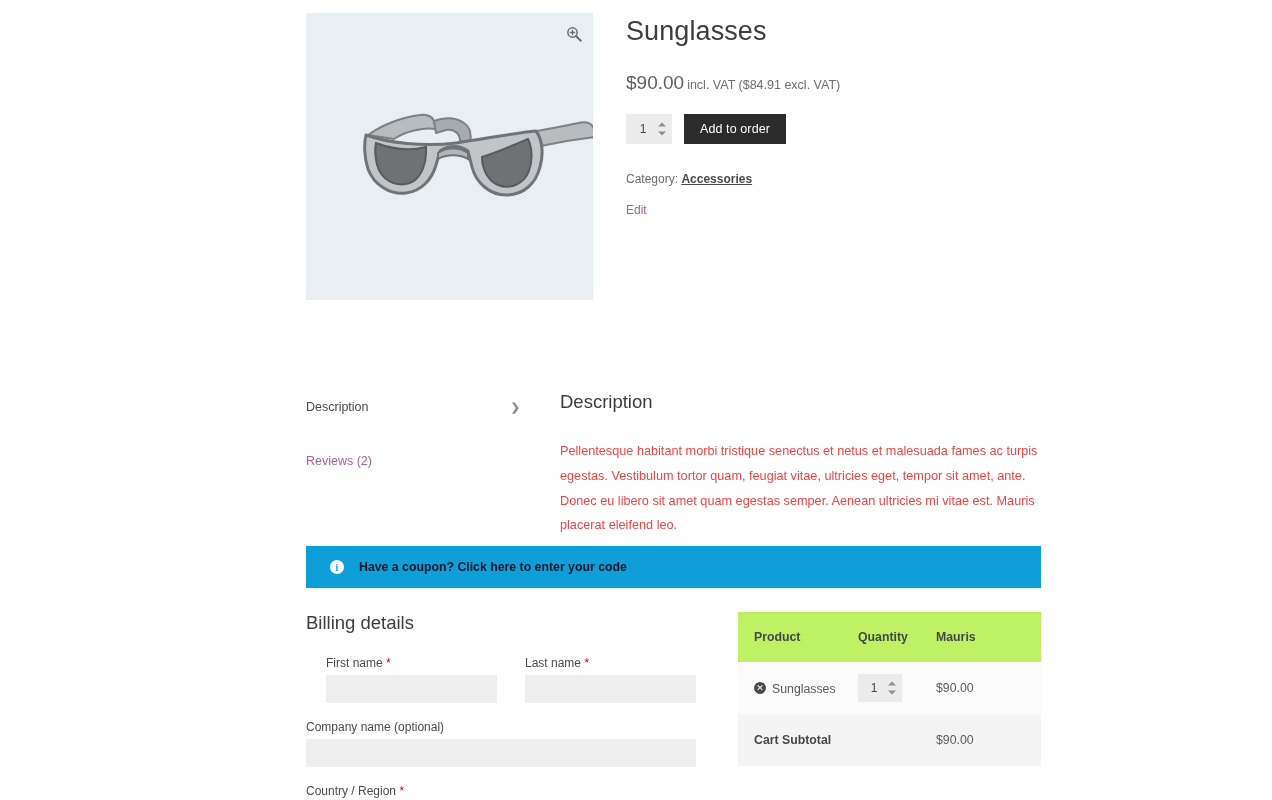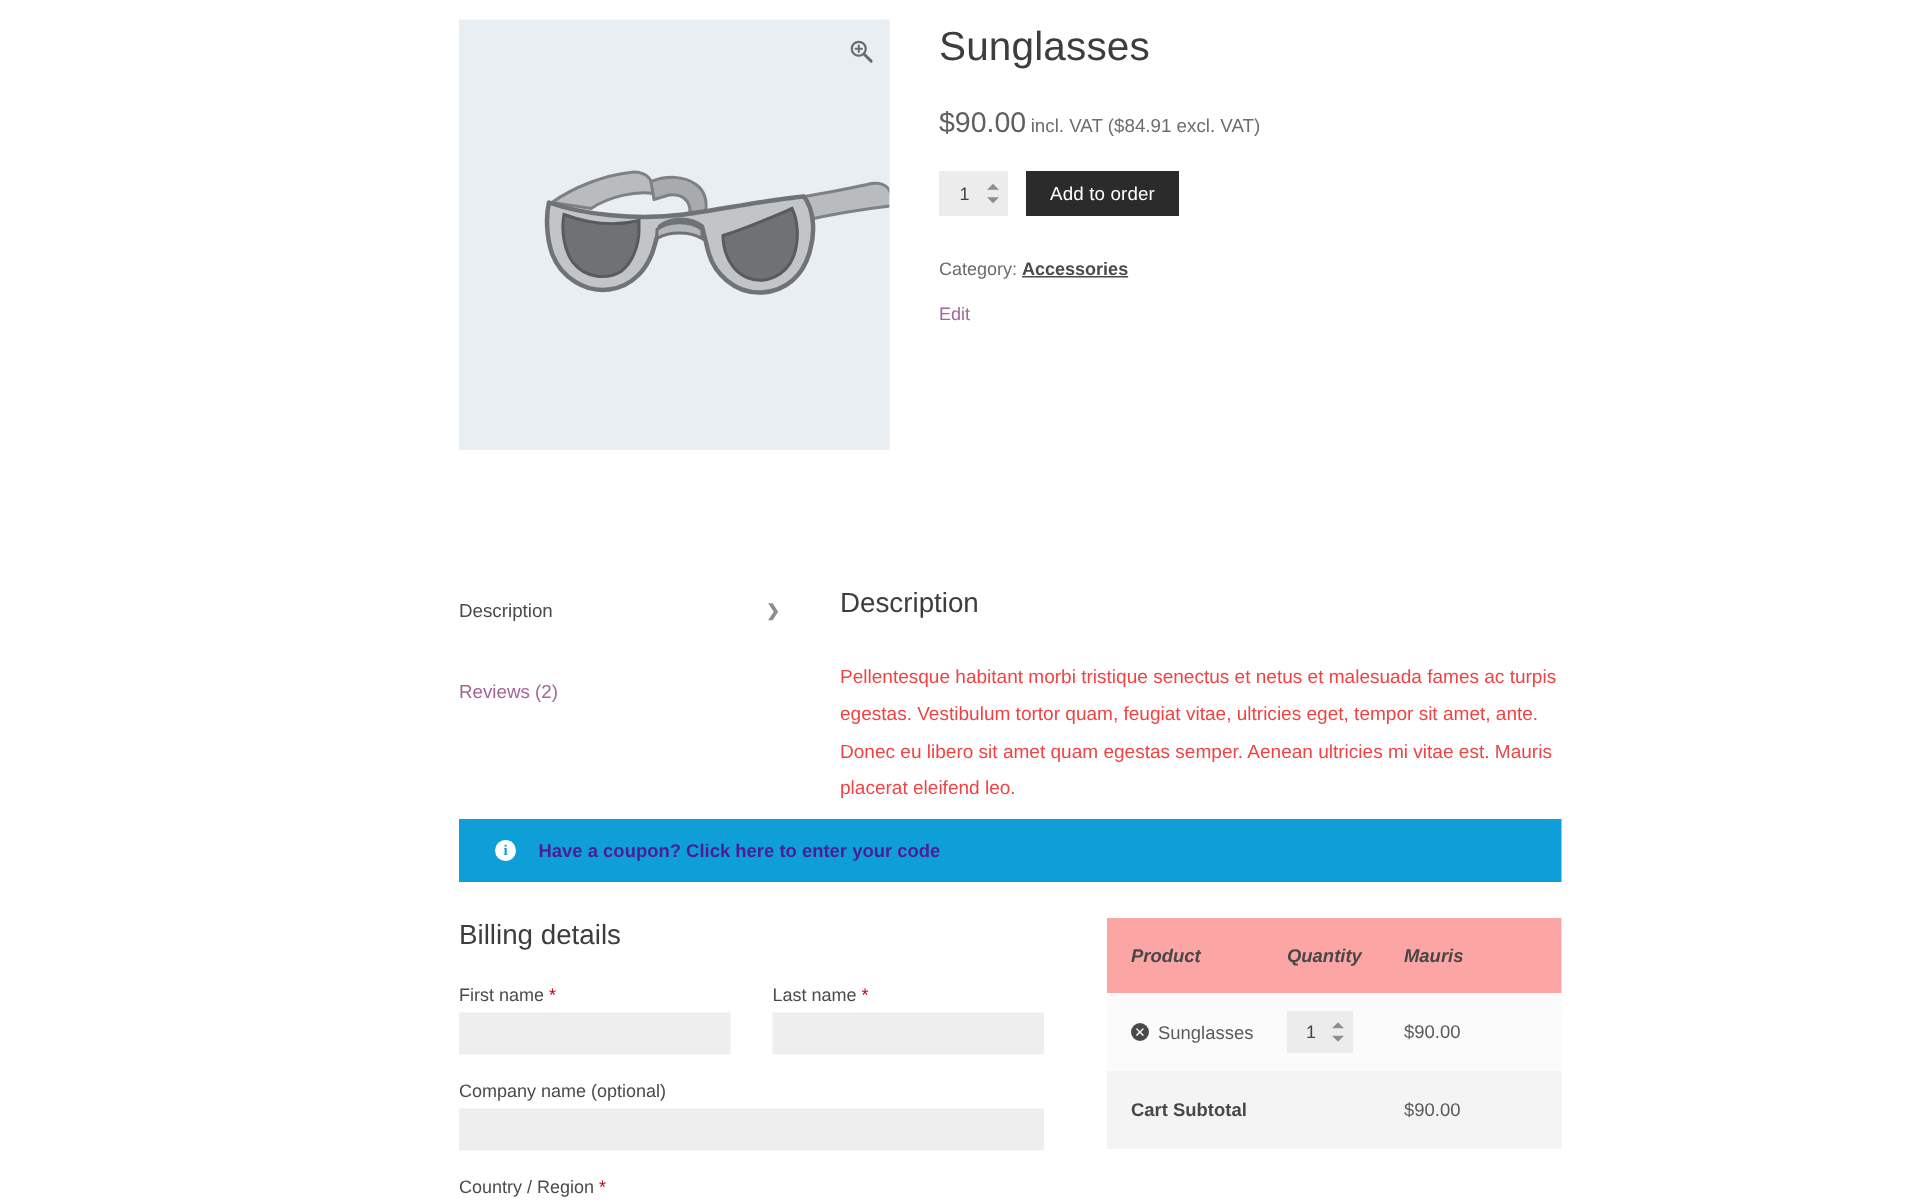--- a/index.html
+++ b/index.html
@@ -141,55 +141,54 @@
   }
   .info-icon {
     width: 14px; height: 14px; border-radius: 50%;
     background: #fff; color: #0f9fd8;
     font-size: 10px; font-weight: bold;
     display: flex; align-items: center; justify-content: center;
     font-family: "Liberation Serif", serif;
     margin-right: 15px; flex: 0 0 auto;
   }
   .coupon-text { font-size: 12.3px; font-weight: bold; color: #fff; }
-  .coupon-text a { color: #4c1d95; text-decoration: none; }
+  .coupon-text a { color: #0f172a; text-decoration: none; }
 
   
   .checkout { position: absolute; left: 306px; top: 612px; width: 735px; }
   .billing-col { float: left; width: 390px; }
   .order-col { float: left; margin-left: 42px; width: 303px; }
   .section-title {
     font-size: 18.5px; font-weight: 400; color: #3d3d3d;
     margin: 0 0 22px 0;
   }
   .field { margin-bottom: 17px; }
   .field-label {
     display: block; font-size: 12px; color: #4b4b4b; margin-bottom: 5px;
   }
   .req { color: #d0021b; }
   .field-input {
     display: block; width: 100%; height: 28px;
     background: #eeeeee; border: 0; outline: none;
     font-family: "Liberation Sans", sans-serif; font-size: 12px;
     padding: 0 8px; color: #43454b;
   }
-  .row-2 { display: flex; gap: 28px; }
+  .row-2 { display: flex; gap: 28px; margin-left: 20px; }
   .row-2 .field { flex: 1; margin-bottom: 17px; }
 
   
   .order-table { width: 303px; border-collapse: collapse; table-layout: fixed; }
   .order-table th, .order-table td {
     text-align: left; padding: 0; font-weight: normal;
   }
   .oh-row th {
-    background: #fca5a5;
+    background: #bef264;
     font-size: 12.3px; font-weight: bold; color: #474747;
     height: 50px; vertical-align: middle;
     padding-left: 0;
-    font-style: italic;
   }
   .oh-row th.c-product { padding-left: 16px; width: 120px; }
   .oh-row th.c-qty { width: 78px; }
   .oh-row th.c-total { width: 105px; }
   .item-row td {
     background: #fbfbfb;
     height: 52px; vertical-align: middle;
     font-size: 12.3px; color: #5b5b5b;
   }
   .item-row td.c-product { padding-left: 16px; }

